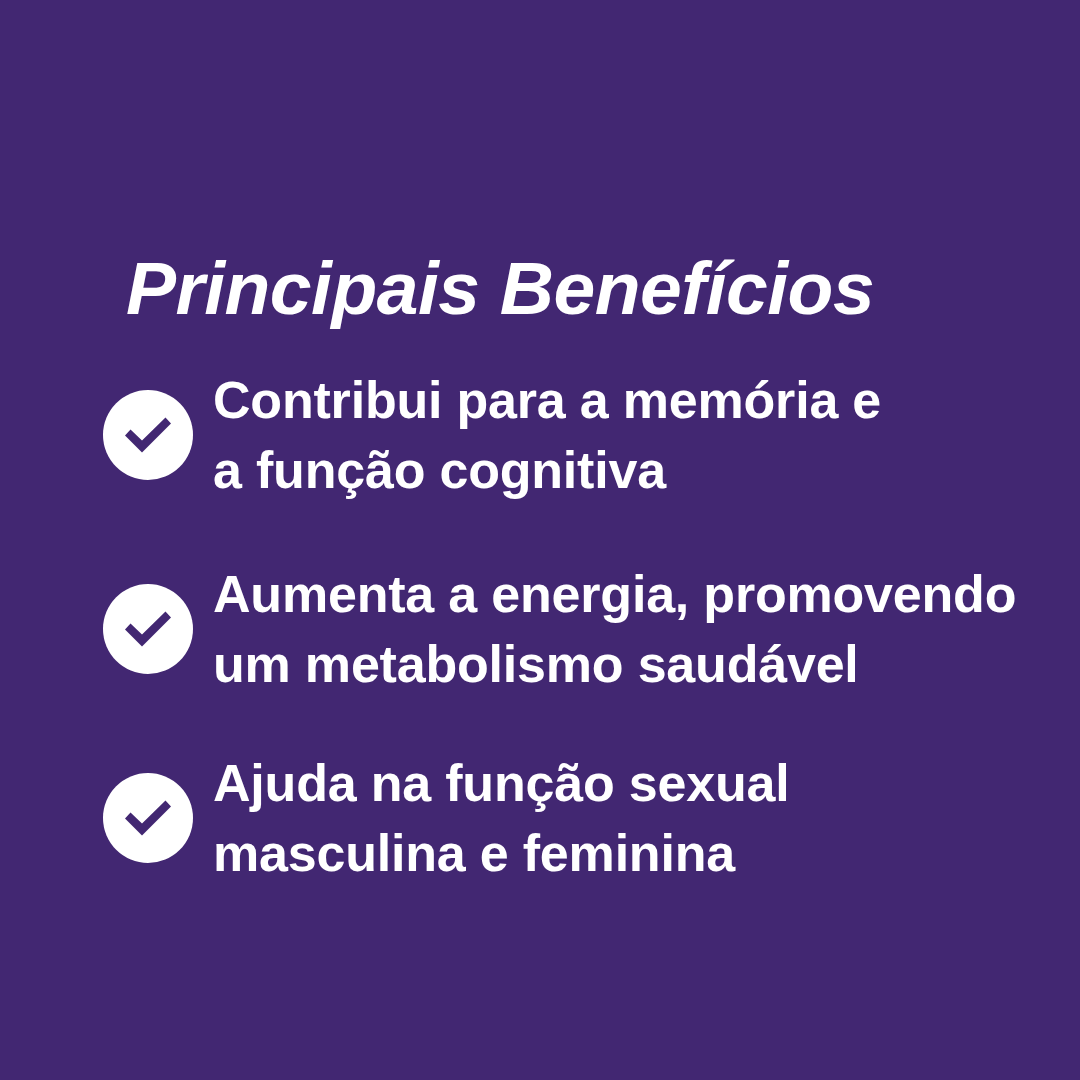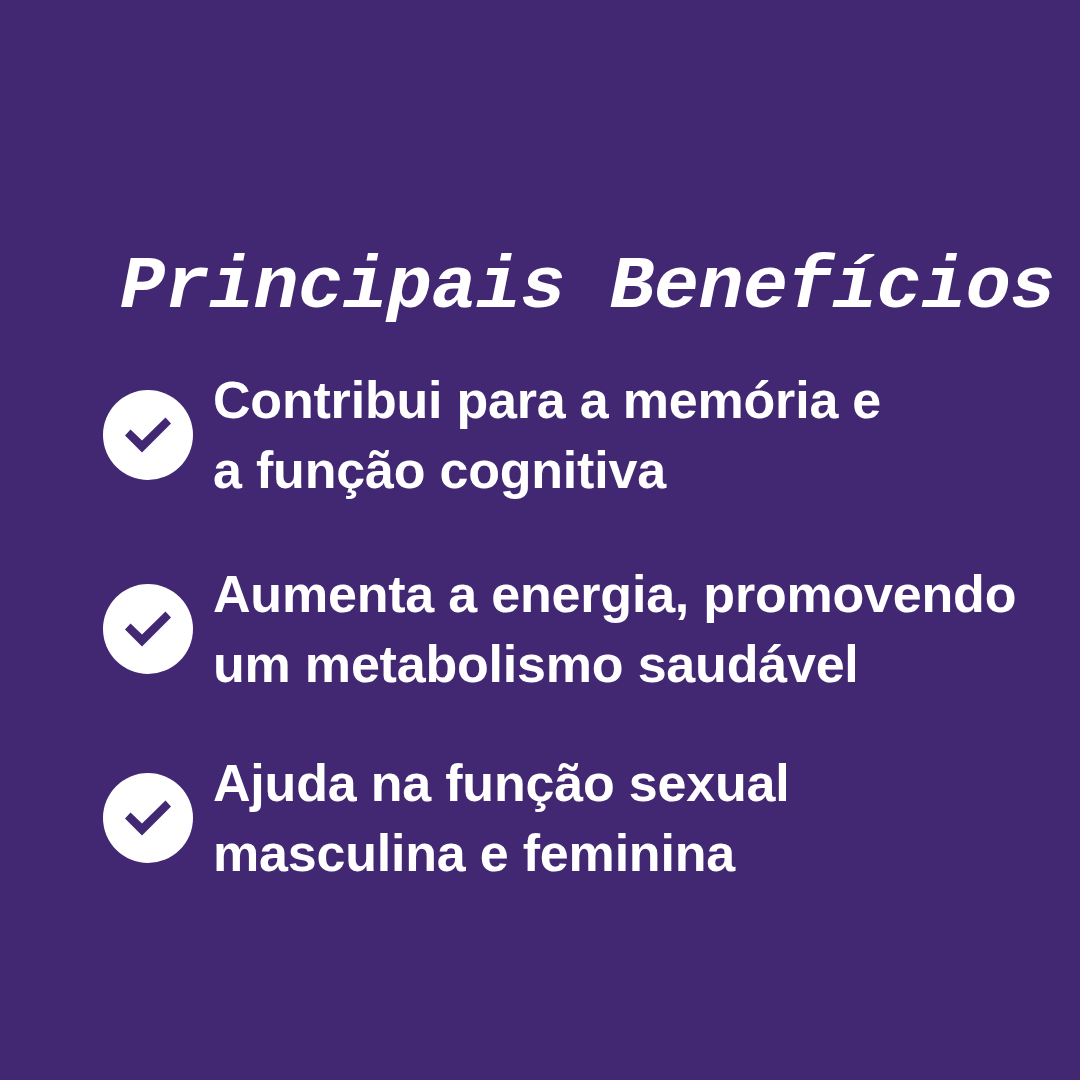--- a/index.html
+++ b/index.html
@@ -19,31 +19,30 @@
     width: 1080px;
     height: 1080px;
     background: #422772;
     overflow: hidden;
     box-sizing: border-box;
   }
 
   
   #page-title {
     position: absolute;
-    left: 120px;
+    left: 126px;
     top: 196px;
     width: 900px;
     font-size: 75px;
     line-height: 84px;
     font-weight: 700;
     font-style: italic;
     letter-spacing: -0.5px;
     color: #ffffff;
     white-space: nowrap;
-    font-family: Liberation Mono, monospace;
   }
 
   
   #benefits-list {
     position: absolute;
     left: 0;
     top: 365px;
     width: 1080px;
   }
 

